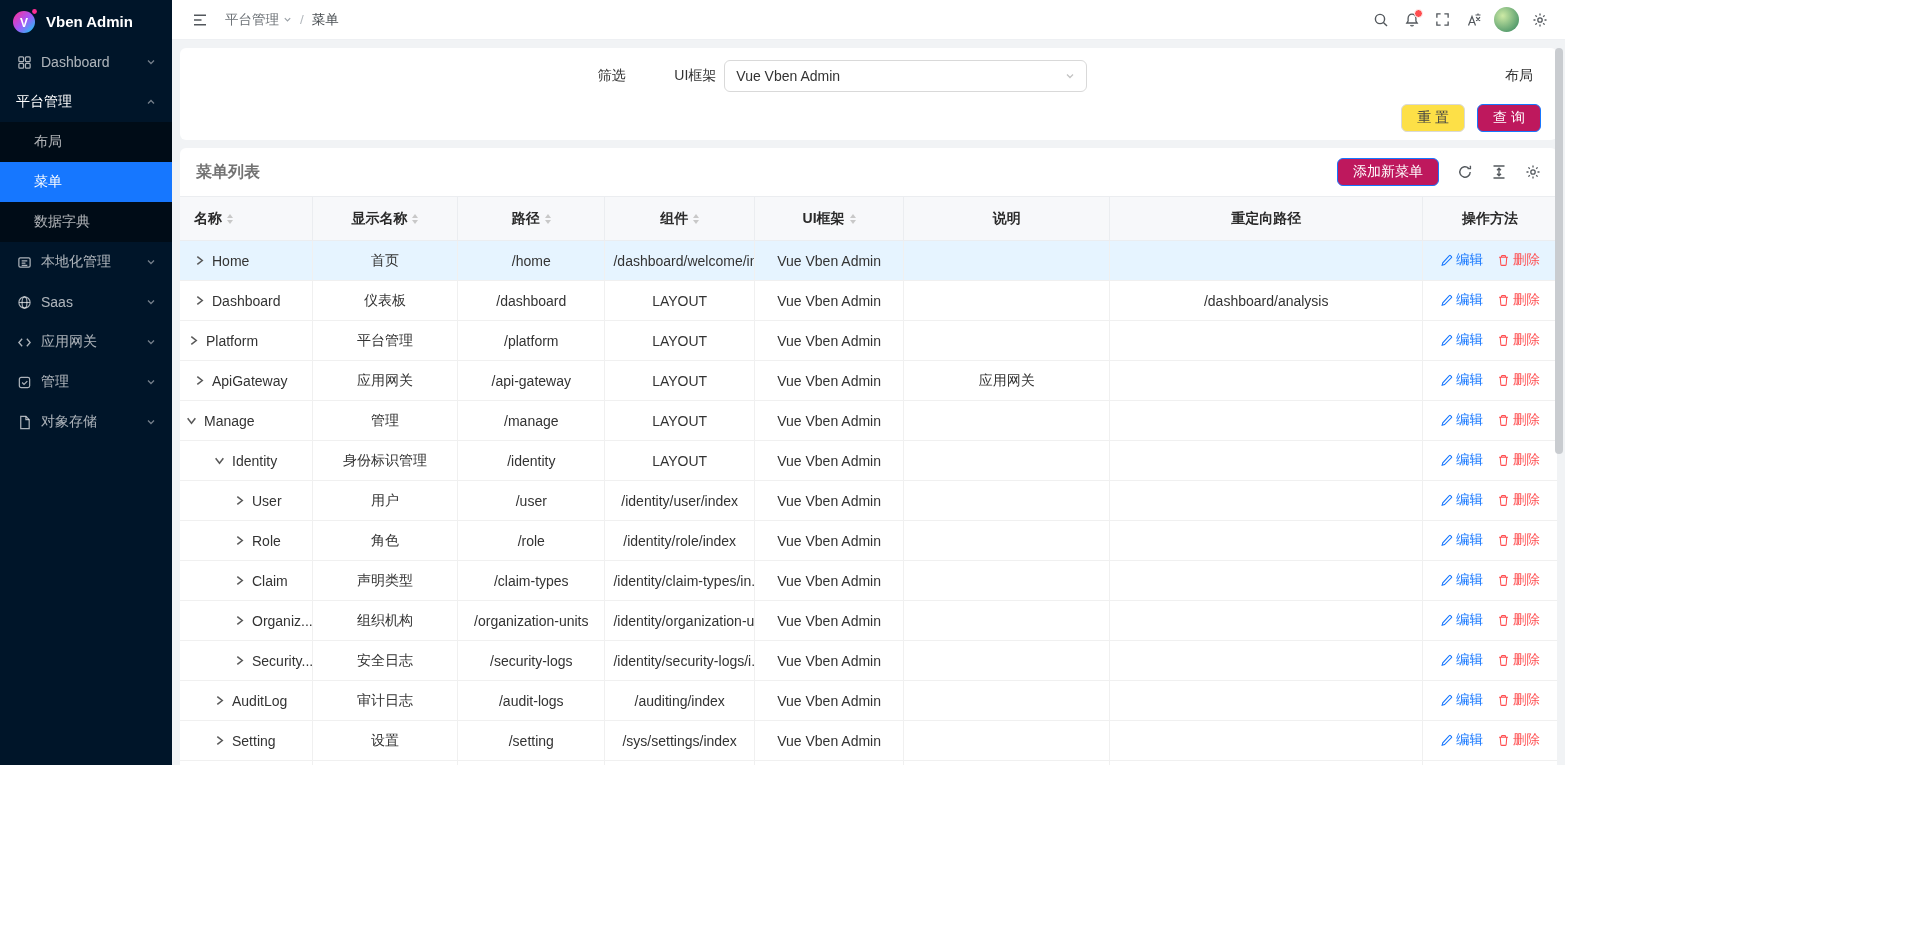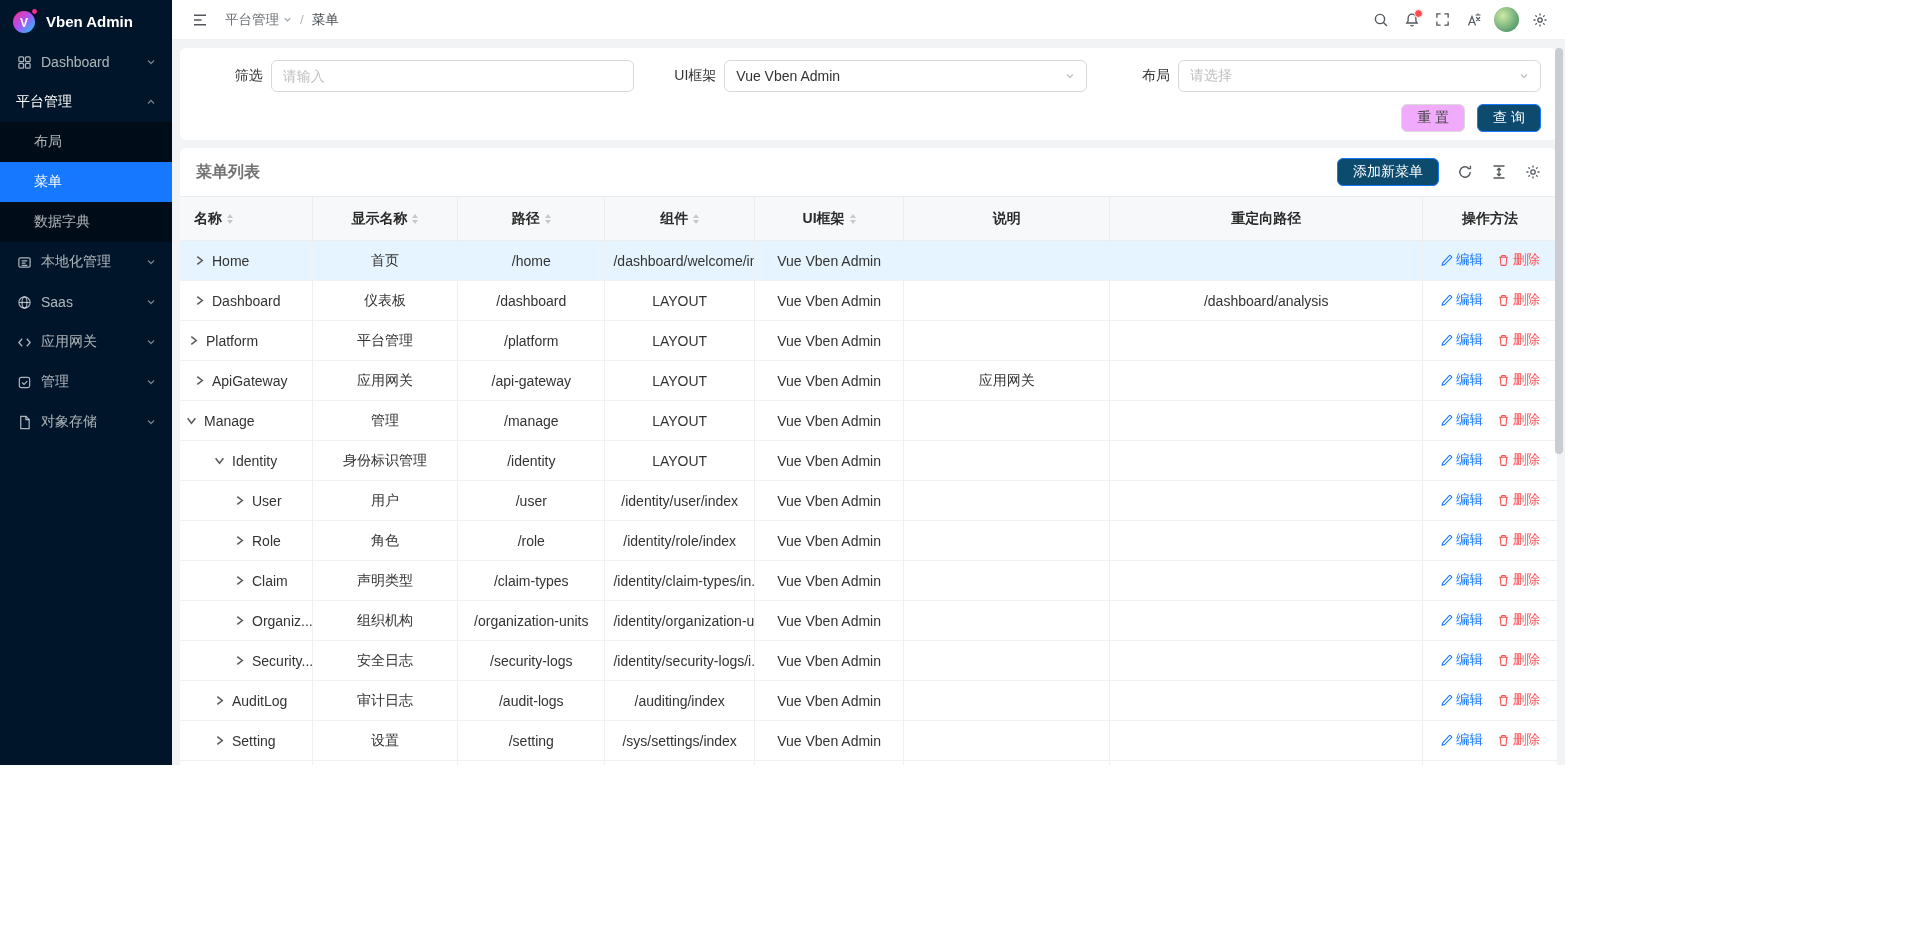--- a/index.html
+++ b/index.html
@@ -39,22 +39,22 @@
   .filter-row { display:flex; gap:16px; }
   .filter-field { flex:1; display:flex; align-items:center; justify-content:flex-end; min-width:0; }
   .filter-field label { margin-right:8px; color:#333; white-space:nowrap;margin-left:24px; }
   .ctrl { width:363px; max-width:100%; height:32px; border:1px solid #d9d9d9; border-radius:6px; background:#fff; font-size:14px; color:#333; padding:0 11px; font-family:inherit; }
   input.ctrl::placeholder { color:#bfbfbf; }
   .select { display:flex; align-items:center; justify-content:space-between; cursor:pointer; }
   .sel-val { overflow:hidden; white-space:nowrap; }
   .sel-val.placeholder { color:#bfbfbf; }
   .sel-chev { color:#c3c3c3; display:inline-flex; }
   .filter-actions { display:flex; justify-content:flex-end; gap:12px; margin-top:12px; }
-  .btn { height:28px; padding:0 15px; border-radius:6px; border:1px solid #d9d9d9; background:#f0abfc; color:#444; font-size:14px; cursor:pointer; font-family:inherit; white-space:nowrap; }
-  .btn.primary { background:#0c4a6e; border-color:#1677ff; color:#fff; }
+  .btn { height:28px; padding:0 15px; border-radius:6px; border:1px solid #d9d9d9; background:#fde047; color:#444; font-size:14px; cursor:pointer; font-family:inherit; white-space:nowrap; }
+  .btn.primary { background:#be185d; border-color:#1677ff; color:#fff; }
 
   .table-card { flex-shrink:0; overflow:hidden; }
   .card-head { height:48px; display:flex; align-items:center; padding:0 16px; }
   .card-head h3 { font-size:16px; font-weight:700; color:#737373; }
   .head-right { margin-left:auto; display:flex; align-items:center; gap:18px; }
   .tool { color:#54595e; display:inline-flex; cursor:pointer; }
 
   table { width:100%; border-collapse:collapse; table-layout:fixed; font-size:14px; color:#333; }
   th { height:44px; background:#f7f8fa; font-weight:600; color:#2a2a2a; border-top:1px solid #ebedf0; border-bottom:1px solid #ebedf0; border-right:1px solid #ebedf0; padding:0 8px; text-align:center; overflow:hidden; white-space:nowrap; }
   th:last-child { border-right:none; }
@@ -259,43 +259,34 @@
           </span>
         </div>
       </header>
 
       <div class="content">
 
         <section class="card filter-card">
           <div class="filter-row">
             <div class="filter-field">
               <label>筛选</label>
-              <input class="ctrl" type="text" placeholder="请输入" style="">
             </div>
             <div class="filter-field">
               <label>UI框架</label>
               <div class="ctrl select">
                 <span class="sel-val">Vue Vben Admin</span>
                 <span class="sel-chev">
                     <svg width="10" height="10" viewBox="0 0 10 10">
                       <polyline points="2,3.5 5,6.5 8,3.5" fill="none" stroke="currentColor" stroke-width="1.3"></polyline>
                     </svg>
                   </span>
               </div>
             </div>
             <div class="filter-field">
               <label>布局</label>
-              <div class="ctrl select">
-                <span class="sel-val placeholder">请选择</span>
-                <span class="sel-chev">
-                    <svg width="10" height="10" viewBox="0 0 10 10">
-                      <polyline points="2,3.5 5,6.5 8,3.5" fill="none" stroke="currentColor" stroke-width="1.3"></polyline>
-                    </svg>
-                  </span>
-              </div>
             </div>
           </div>
           <div class="filter-actions">
             <button class="btn">重 置</button>
             <button class="btn primary">查 询</button>
           </div>
         </section>
 
         <section class="card table-card">
           <div class="card-head">

